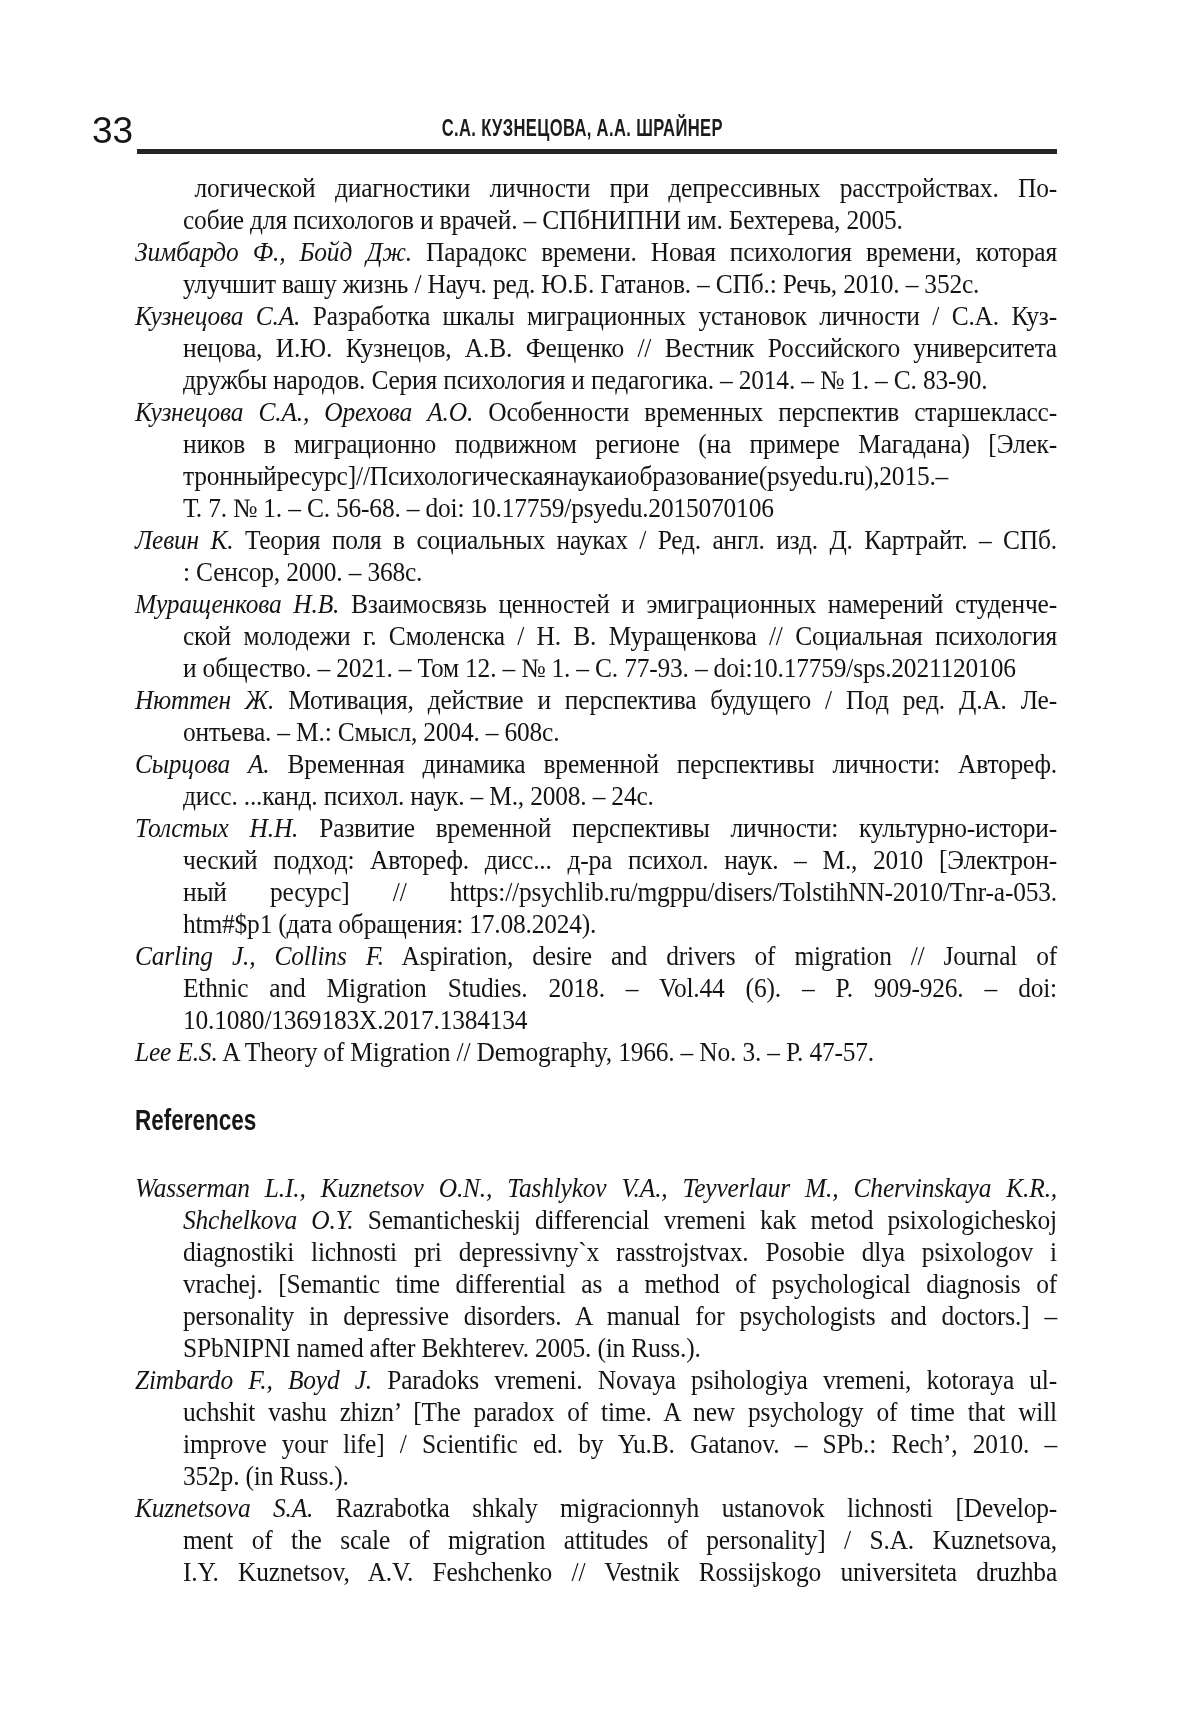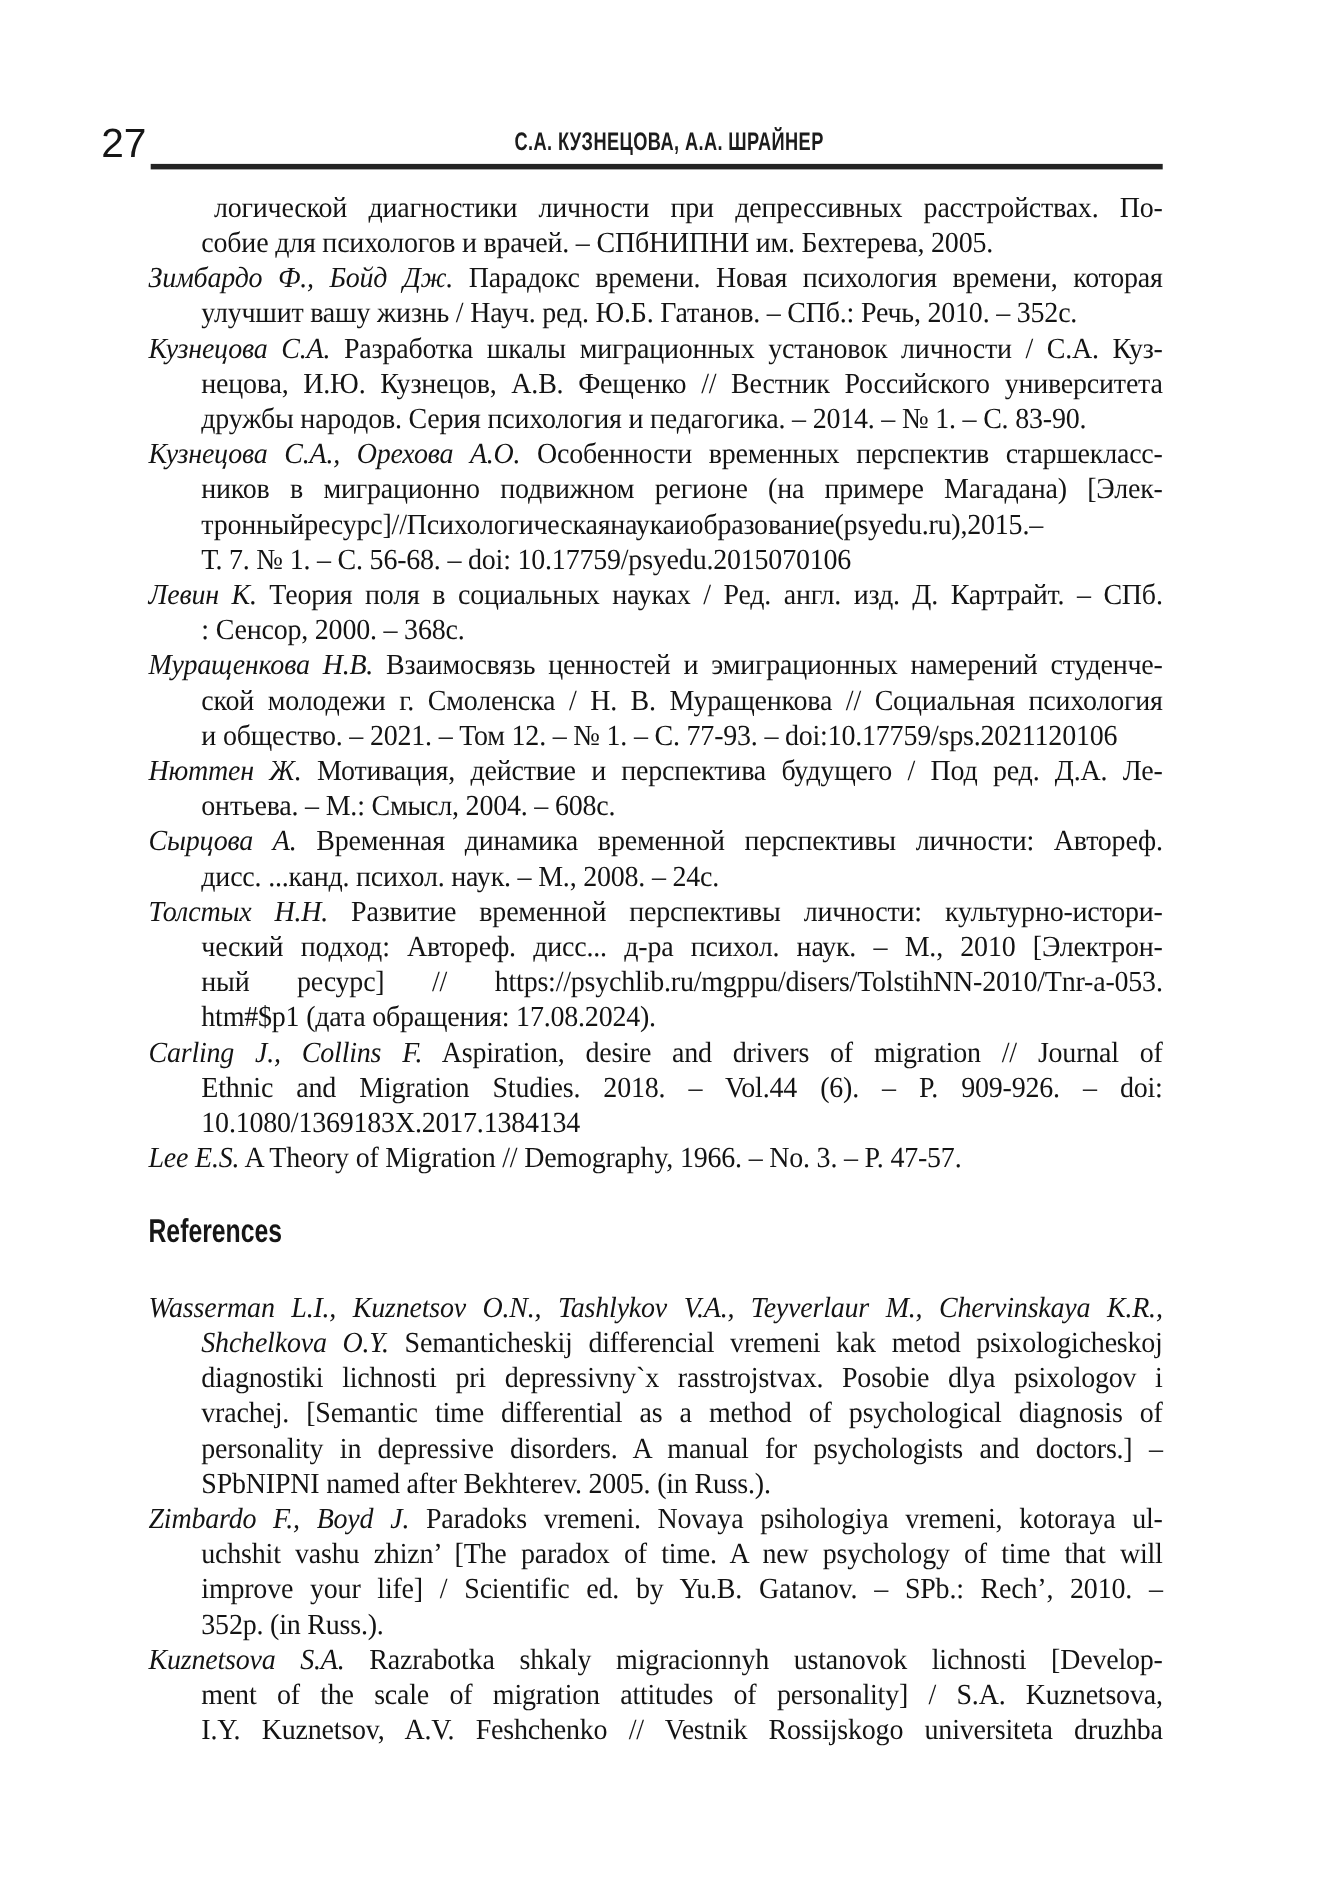--- a/index.html
+++ b/index.html
@@ -16,21 +16,21 @@
   .page-number{
     position:absolute;
     left:92px; top:112px;
     font-family:"Liberation Sans", sans-serif;
     font-size:37px;
     line-height:38px;
     color:#161616;
   }
   .running-header{
     position:absolute;
-    left:147px; top:115px;
+    left:121px; top:115px;
     width:922px;
     text-align:center;
   }
   .running-header .rh-inner{
     display:inline-block;
     transform:scaleX(0.72);
     transform-origin:50% 50%;
     font-family:"Liberation Sans", sans-serif;
     font-weight:700;
     font-size:23px;
@@ -81,21 +81,21 @@
     font-size:30px;
     white-space:nowrap;
     color:#161616;
   }
 </style>
 </head>
 <body>
 
 <div class="page">
 
-  <div class="page-number">27</div>
+  <div class="page-number">33</div>
 
   <div class="running-header">
     <span class="rh-inner">С.А. КУЗНЕЦОВА, А.А. ШРАЙНЕР</span>
   </div>
 
   <div class="header-rule"></div>
 
   <div class="bib-block" id="rus-bib">
       <div class="bib-entry">
         <div class="bib-line first-cont">логической диагностики личности при депрессивных расстройствах. По-</div>

